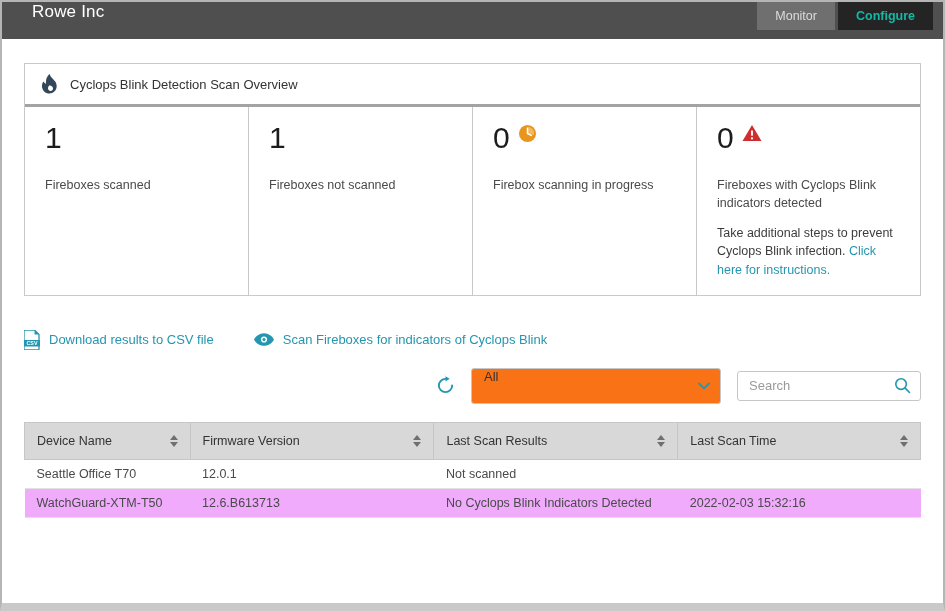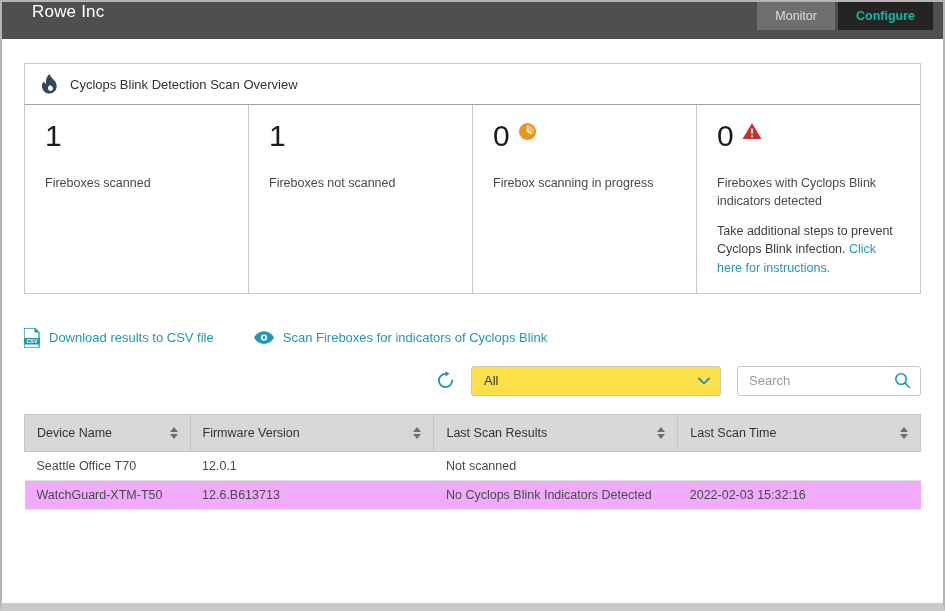--- a/index.html
+++ b/index.html
@@ -41,21 +41,21 @@
   .topbar-btn.inactive { background: #6f6f6f; color: #dcdcdc; }
   .topbar-btn.active { background: #242424; color: #14b8a6; font-weight: bold; }
 
   
   .content { padding: 24px 22px 0 22px; }
 
   .card { border: 1px solid #c9c9c9; background: #fff; }
   .card-header {
     display: flex; align-items: center; gap: 12px;
     padding: 10px 16px;
-    border-bottom: 1px solid #a3a3a3;
+    border-bottom: 3px solid #a3a3a3;
     font-size: 13px; color: #333;
   }
   .stats { display: flex; min-height: 172px; }
   .stat {
     flex: 1;
     padding: 14px 20px 16px 20px;
     border-right: 1px solid #c9c9c9;
   }
   .stat:last-child { border-right: none; }
   .stat-value {
@@ -86,26 +86,26 @@
   }
   .action-link + .action-link { margin-left: 20px; }
 
   
   .controls-row {
     margin-top: 18px;
     display: flex; align-items: center; justify-content: flex-end; gap: 16px;
   }
   .refresh-btn { cursor: pointer; display: flex; align-items: center; }
   .dropdown {
-    width: 250px; height: 30px;
+    width: 250px; height: 36px;
     border: 1px solid #c6c6c6; border-radius: 3px;
-    display: flex; align-items: center;
+    display: flex; 
     padding: 0 10px 0 12px;
     font-size: 13px; color: #333;
-    cursor: pointer; background: #fde047;
+    cursor: pointer; background: #f97316;
   }
   .dropdown .chev { margin-left: auto; display: flex; align-items: center; }
   .searchbox {
     width: 184px; height: 30px;
     border: 1px solid #c6c6c6; border-radius: 3px;
     display: flex; align-items: center;
     padding: 0 9px 0 11px; background: #fff;
   }
   .searchbox input {
     border: none; outline: none; flex: 1; min-width: 0;

